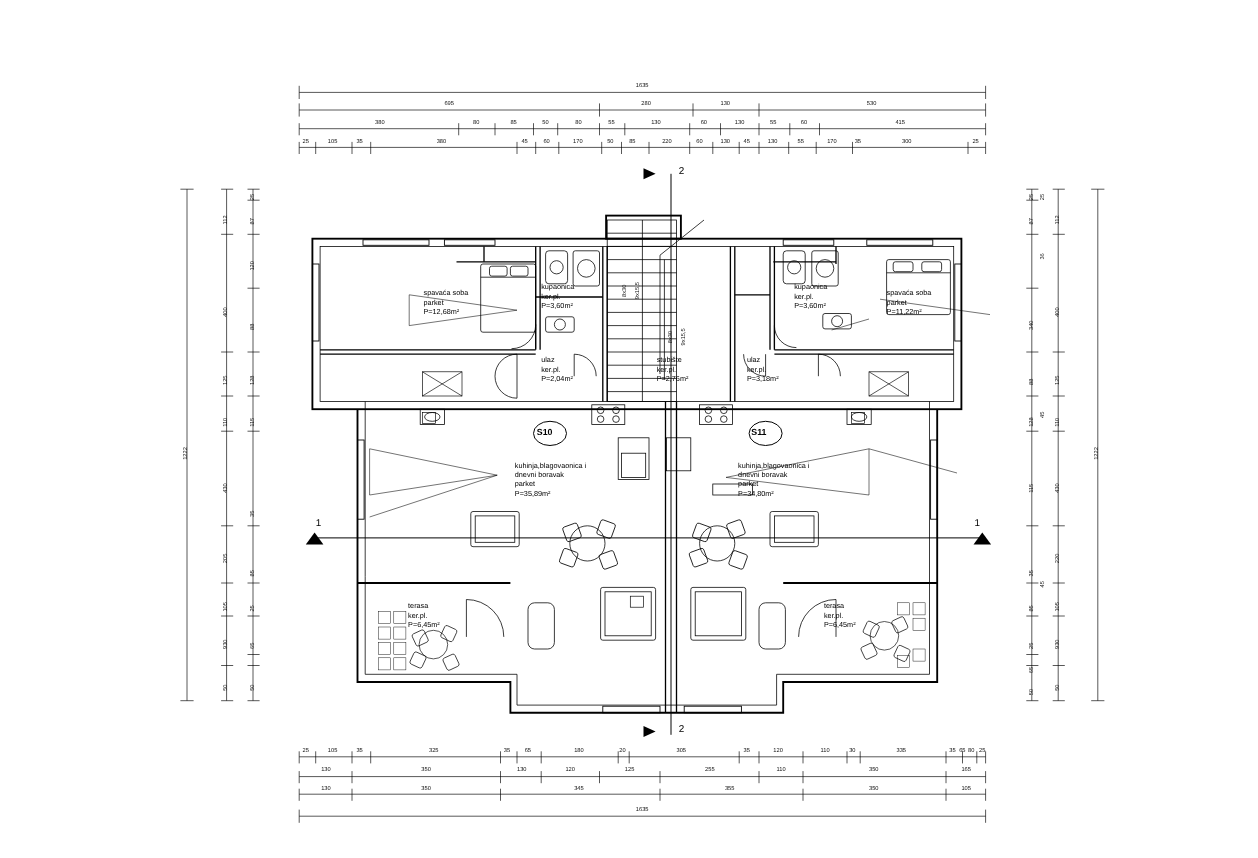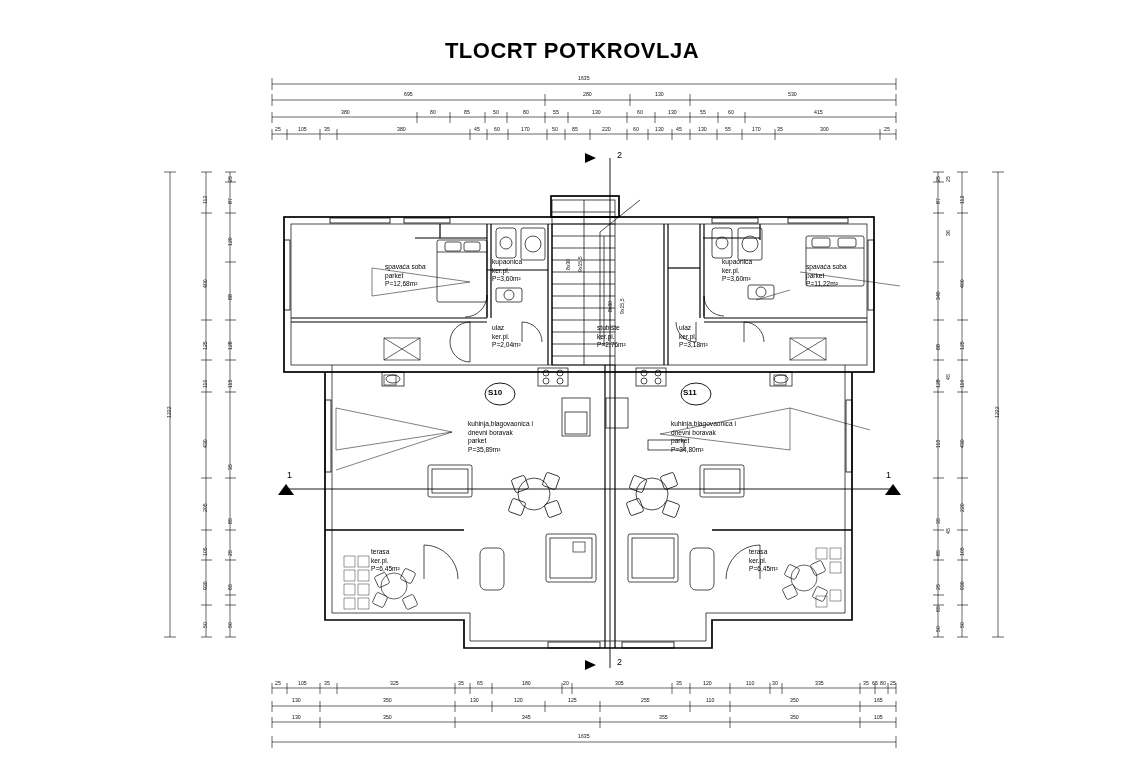--- a/index.html
+++ b/index.html
@@ -55,21 +55,20 @@
     font-size:9px;
     color:#000;
   }
   svg{position:absolute;left:0;top:0;}
 </style>
 </head>
 <body>
 
 <div id="sheet">
 
-  <div class="title">TLOCRT POTKROVLJA</div>
 
   <svg width="1144" height="780">
     <g stroke="#000" fill="none" stroke-width="0.6">
 
       <line x1="272" y1="84" x2="896" y2="84"></line>
       <line x1="272" y1="78" x2="272" y2="90"></line>
       <line x1="896" y1="78" x2="896" y2="90"></line>
 
       <line x1="272" y1="100" x2="896" y2="100"></line>
       <g>

